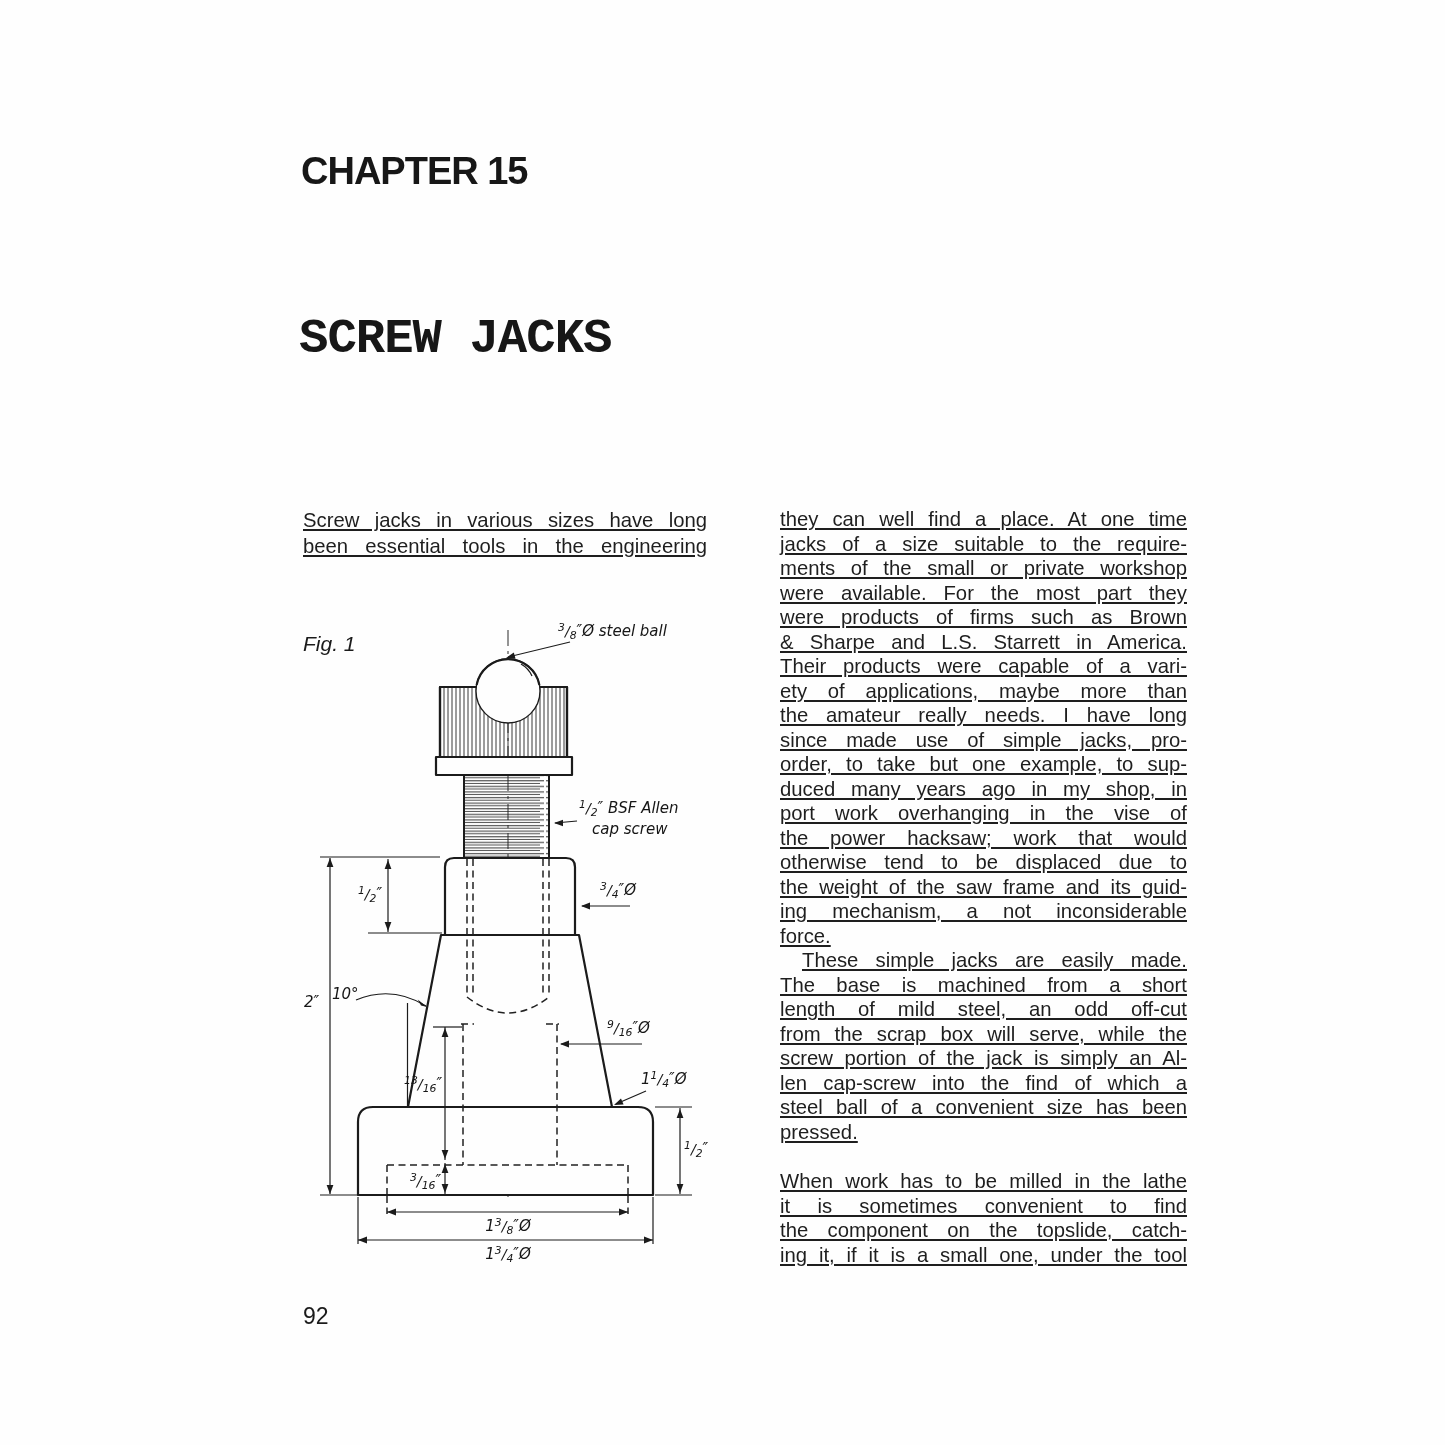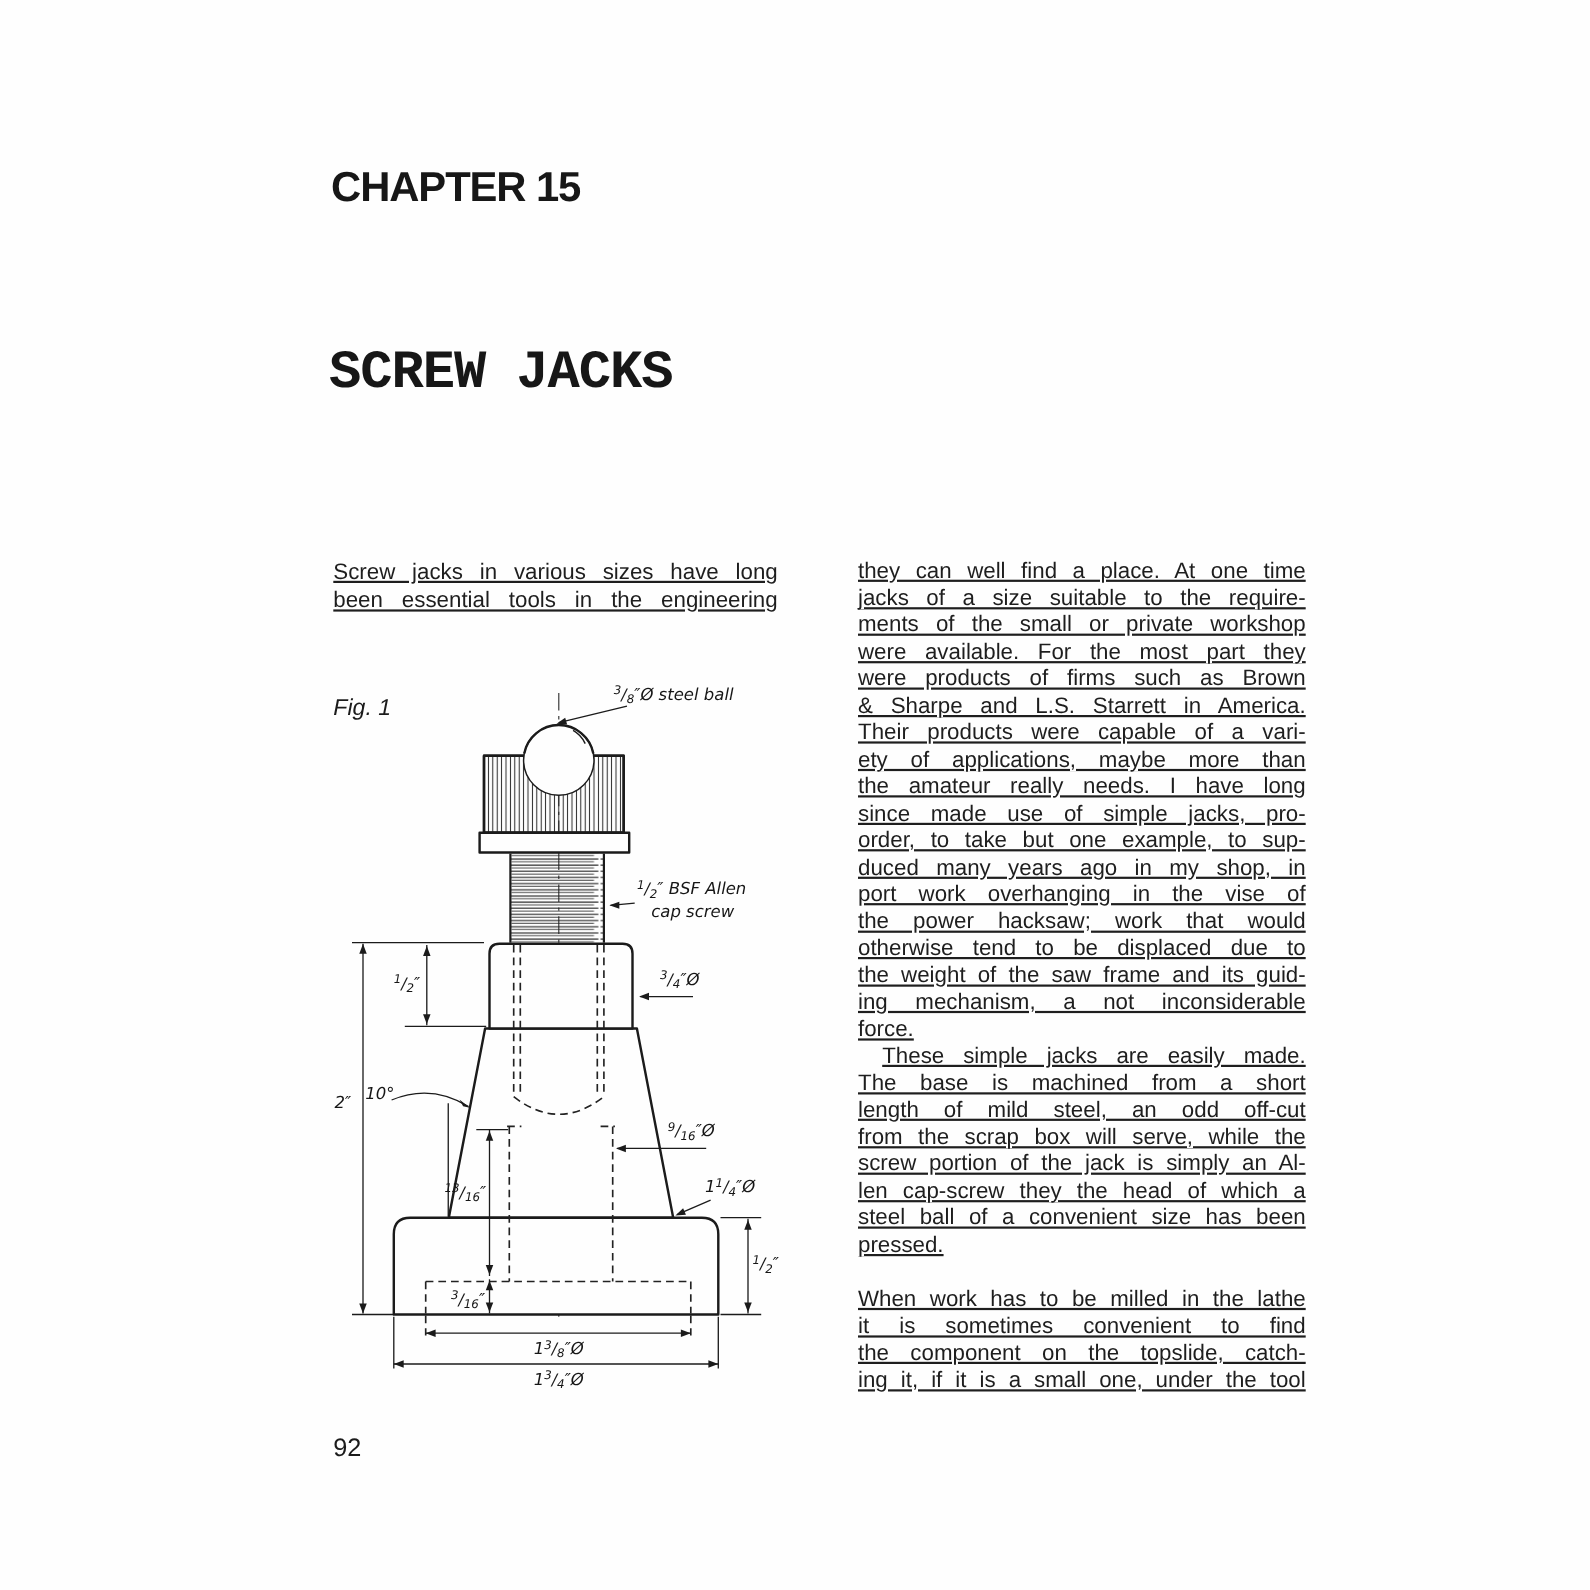--- a/index.html
+++ b/index.html
@@ -66,21 +66,21 @@
       <div class="line">the power hacksaw; work that would</div>
       <div class="line">otherwise tend to be displaced due to</div>
       <div class="line">the weight of the saw frame and its guid-</div>
       <div class="line">ing mechanism, a not inconsiderable</div>
       <div class="line last">force.</div>
       <div class="line indent">These simple jacks are easily made.</div>
       <div class="line">The base is machined from a short</div>
       <div class="line">length of mild steel, an odd off-cut</div>
       <div class="line">from the scrap box will serve, while the</div>
       <div class="line">screw portion of the jack is simply an Al-</div>
-      <div class="line">len cap-screw they the head of which a</div>
+      <div class="line">len cap-screw into the find of which a</div>
       <div class="line">steel ball of a convenient size has been</div>
       <div class="line last">pressed.</div>
       <div class="line gap">When work has to be milled in the lathe</div>
       <div class="line">it is sometimes convenient to find</div>
       <div class="line">the component on the topslide, catch-</div>
       <div class="line">ing it, if it is a small one, under the tool</div>
     </div>
 
   <div class="figcap">Fig. 1</div>
 

